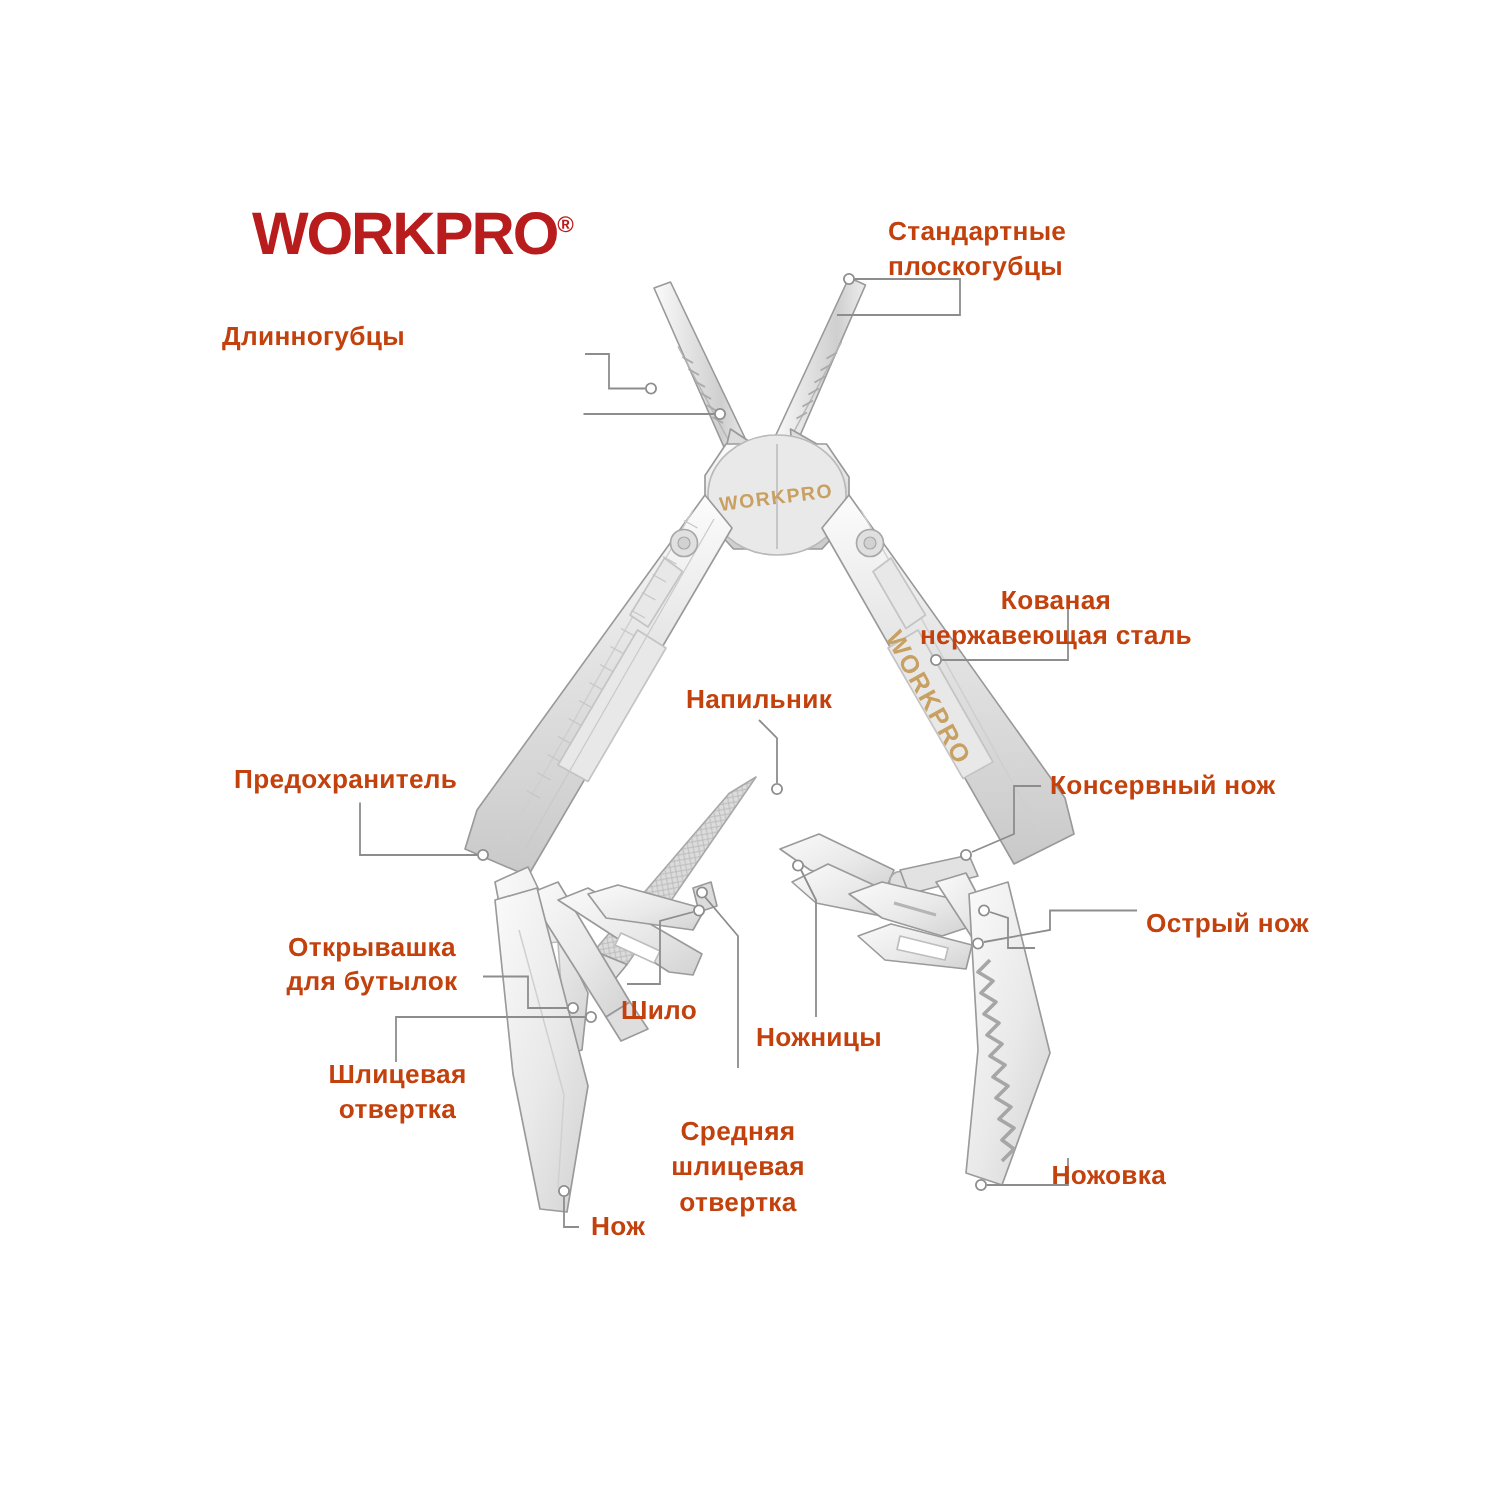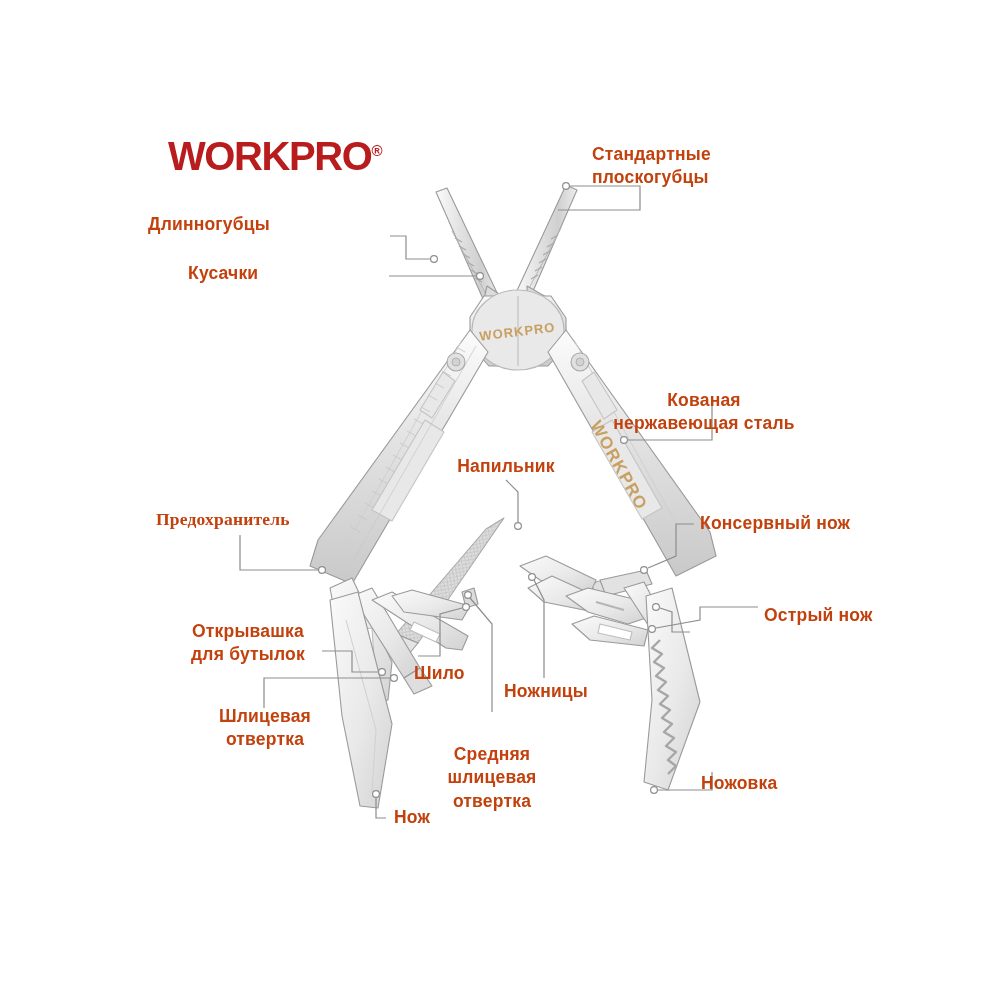--- a/index.html
+++ b/index.html
@@ -200,28 +200,27 @@
 
   <div class="logo">
     <span>WORKPRO</span><span class="reg">®</span>
   </div>
 
   <div class="label r" style="left:148px;top:213px;width:240px;">Длинногубцы</div>
 
   <div class="label l" style="left:592px;top:143px;width:260px;">Стандартные
 плоскогубцы</div>
 
-  <div class="label r" style="left:188px;top:262px;width:200px;">Кусачки</div>
 
   <div class="label c" style="left:600px;top:360px;width:208px;margin-top:29px;">Кованая
 нержавеющая сталь</div>
 
   <div class="label c" style="left:408px;top:455px;width:196px;">Напильник</div>
 
-  <div class="label l" style="left:156px;top:508px;width:250px;font-family:Liberation Serif, serif;">Предохранитель</div>
+  <div class="label l" style="left:156px;top:508px;width:250px;">Предохранитель</div>
 
   <div class="label l" style="left:700px;top:512px;width:290px;">Консервный нож</div>
 
   <div class="label l" style="left:764px;top:604px;width:230px;">Острый нож</div>
 
 
   <div class="label c" style="left:170px;top:620px;width:156px;">Открывашка
 для бутылок</div>
 
   <div class="label l" style="left:414px;top:662px;width:120px;">Шило</div>

